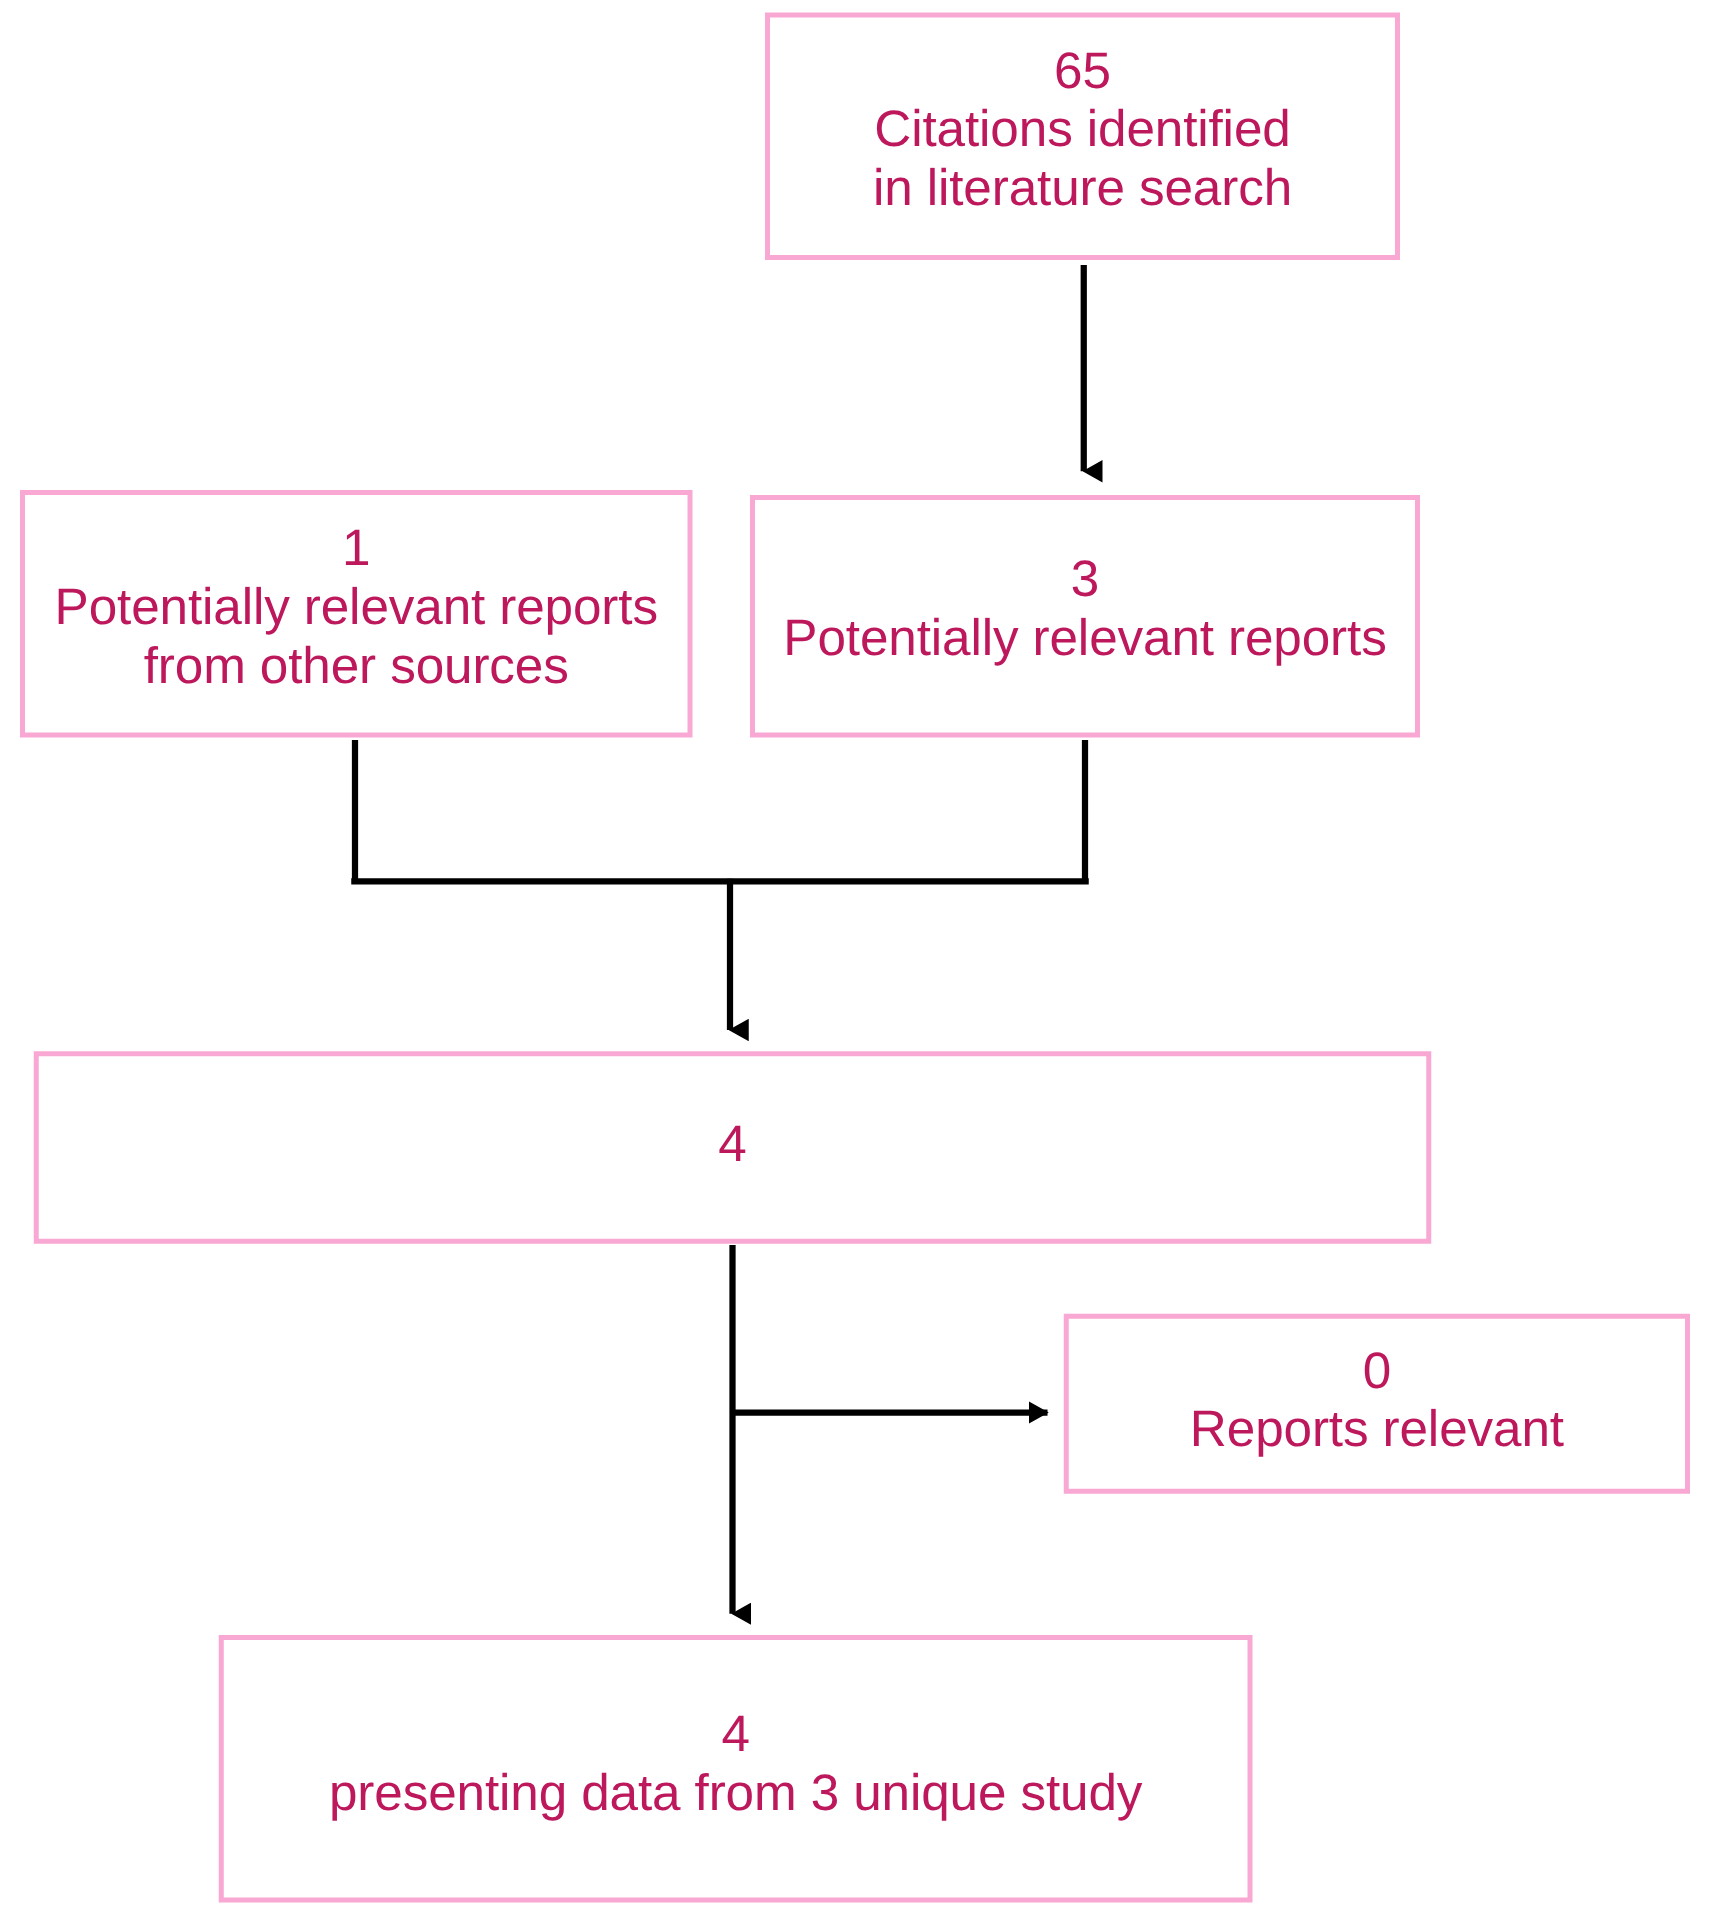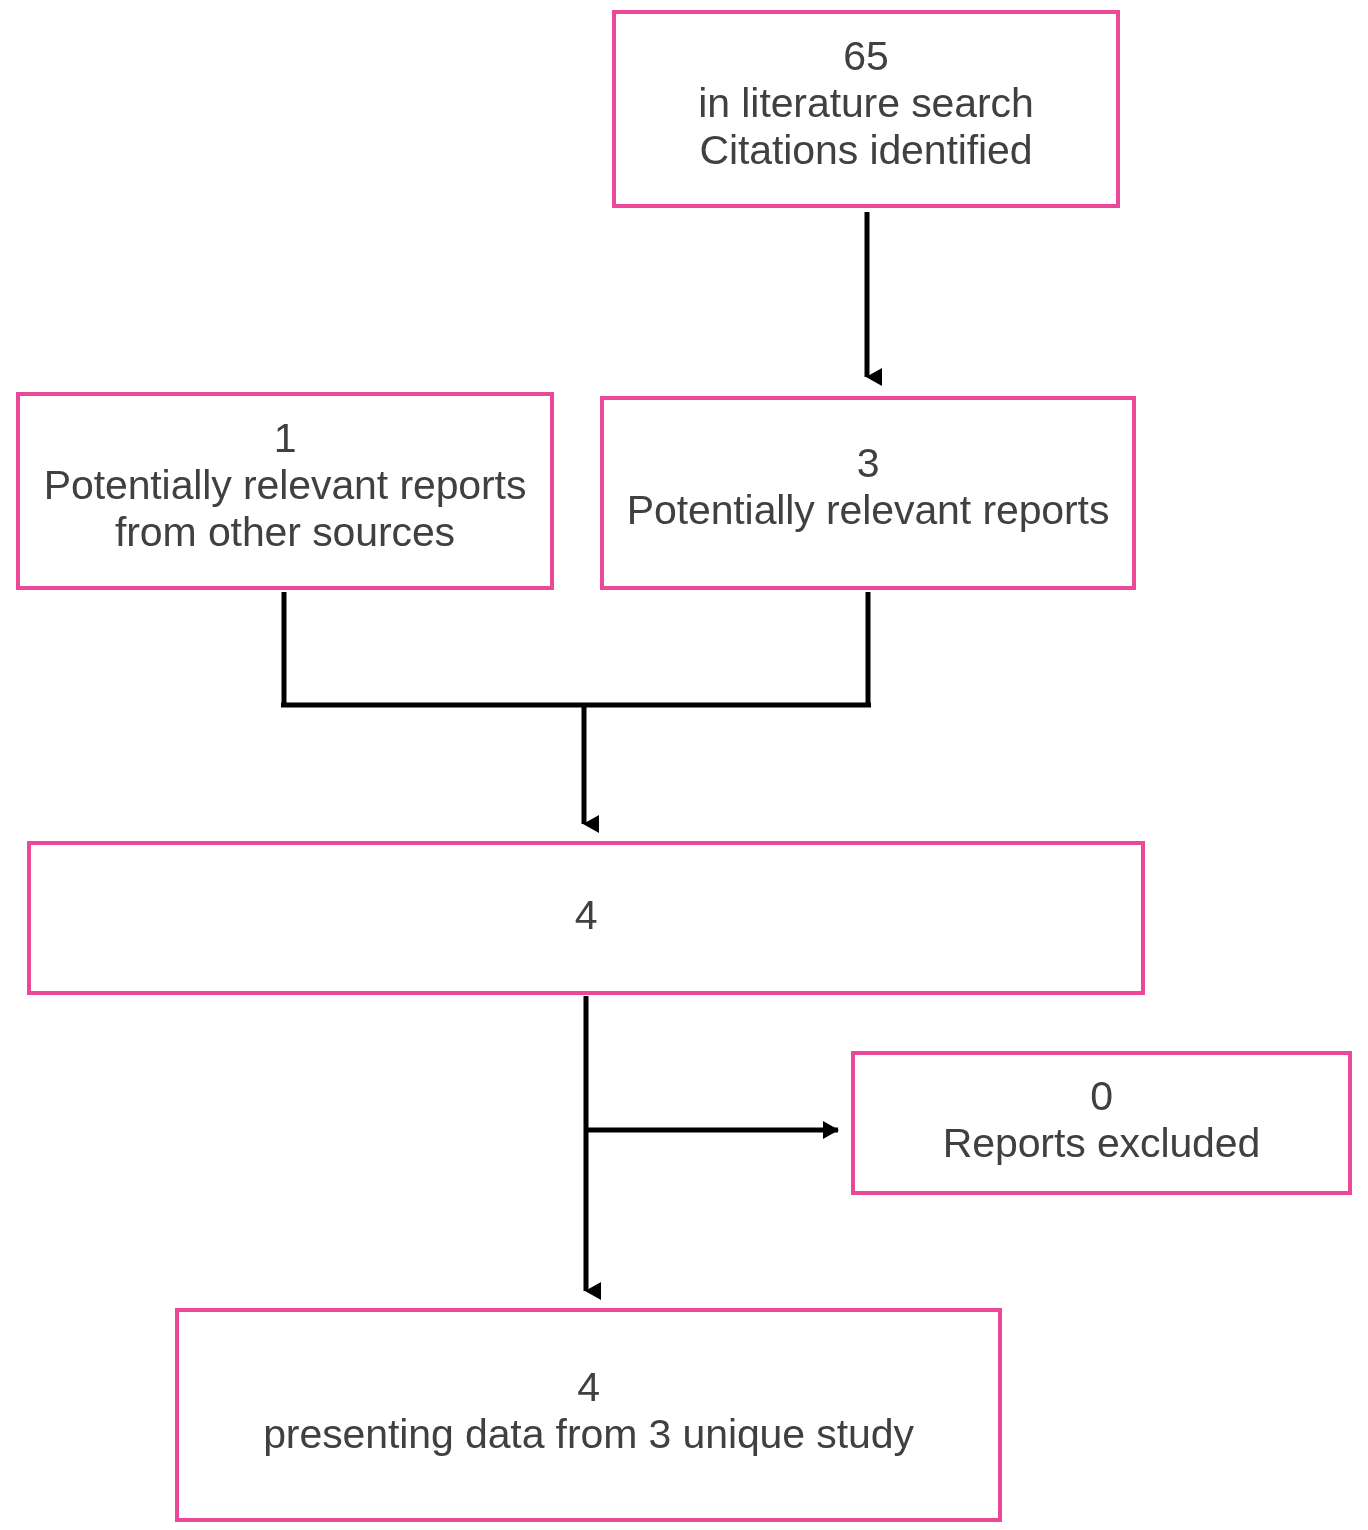--- a/index.html
+++ b/index.html
@@ -15,29 +15,29 @@
     position: relative;
     width: 1368px;
     height: 1530px;
     overflow: hidden;
     background: #ffffff;
   }
   .node-box {
     position: absolute;
     box-sizing: border-box;
     background: #ffffff;
-    border: 4px solid #ec4899;
+    border: 4px solid #f9a8d4;
     display: flex;
     flex-direction: column;
     align-items: center;
     justify-content: center;
     text-align: center;
     font-size: 41px;
     line-height: 47px;
-    color: #404040;
+    color: #be185d;
     letter-spacing: -0.1px;
   }
   .node-box .node-line {
     display: block;
     white-space: nowrap;
   }
   
   #box-citations   { left: 612px;  top: 10px;   width: 508px; height: 198px; }
   #box-other-src   { left: 16px;   top: 392px;  width: 538px; height: 198px; }
   #box-screened    { left: 600px;  top: 396px;  width: 536px; height: 194px; }
@@ -89,22 +89,22 @@
     <line x1="584" y1="703" x2="584" y2="824" stroke="#000000" stroke-width="5" marker-end="url(#arrowhead-down)"></line>
 
     <line x1="586" y1="996" x2="586" y2="1291" stroke="#000000" stroke-width="5" marker-end="url(#arrowhead-down)"></line>
 
     <line x1="586" y1="1130" x2="838" y2="1130" stroke="#000000" stroke-width="5" marker-end="url(#arrowhead-right)"></line>
   </svg>
 
   <div class="node-box" id="box-citations">
     <div class="text-stack">
       <span class="node-line">65</span>
+      <span class="node-line">Citations identified</span>
       <span class="node-line">in literature search</span>
-      <span class="node-line">Citations identified</span>
     </div>
   </div>
 
   <div class="node-box" id="box-other-src">
     <div class="text-stack">
       <span class="node-line">1</span>
       <span class="node-line">Potentially relevant reports</span>
       <span class="node-line">from other sources</span>
     </div>
   </div>
@@ -118,21 +118,21 @@
 
   <div class="node-box" id="box-total">
     <div class="text-stack">
       <span class="node-line">4</span>
     </div>
   </div>
 
   <div class="node-box" id="box-excluded">
     <div class="text-stack">
       <span class="node-line">0</span>
-      <span class="node-line">Reports excluded</span>
+      <span class="node-line">Reports relevant</span>
     </div>
   </div>
 
   <div class="node-box" id="box-included">
     <div class="text-stack">
       <span class="node-line">4</span>
       <span class="node-line">presenting data from 3 unique study</span>
     </div>
   </div>
 

